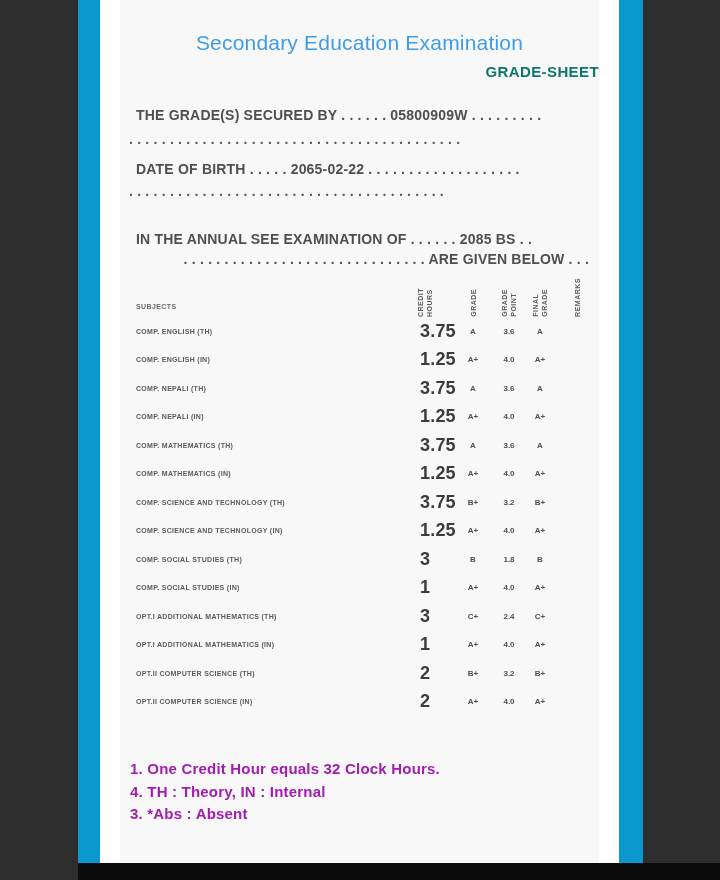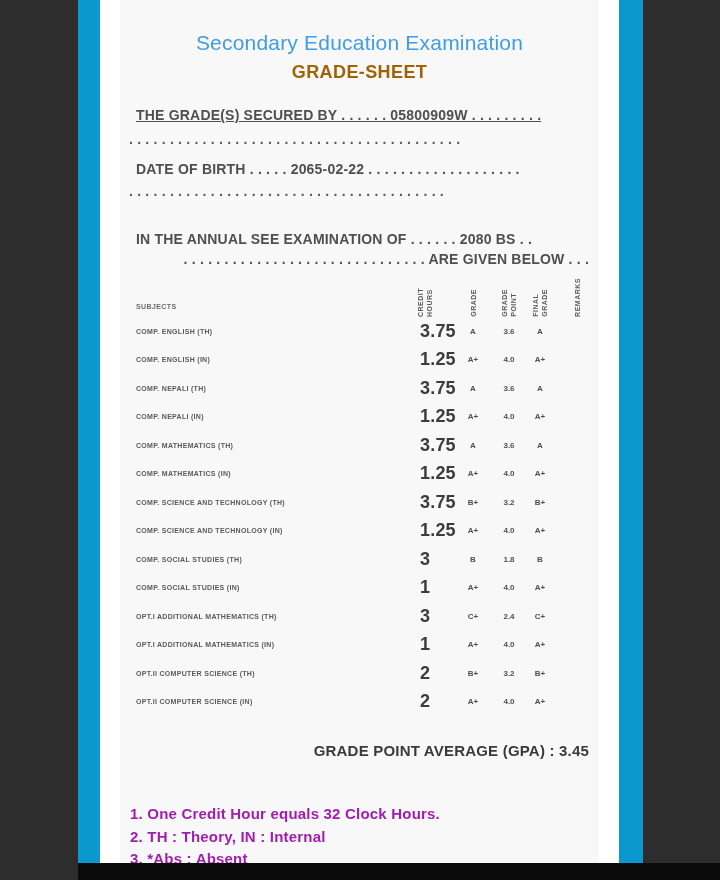--- a/index.html
+++ b/index.html
@@ -30,34 +30,34 @@
     background:#0b0b0b;
   }
 
   
   .title {
     padding-top:30px; text-align:center;
     font-size:21px; line-height:26px; font-weight:500;
     color:#3f9ce6; letter-spacing:0.2px;
   }
   .subtitle {
-    margin-top:5px; text-align:center;
-    font-size:18px; line-height:22px; font-weight:700;
-    color:#a16207; letter-spacing:0.4px;
+    margin-top:5px; text-align:right;
+    font-size:15px; line-height:22px; font-weight:700;
+    color:#0f766e; letter-spacing:0.4px;
   }
 
   
   .stmt {
     font-size:14px; line-height:20px; font-weight:700;
     color:#4f4f4f; letter-spacing:0.2px;
     white-space:nowrap; overflow:hidden;
     padding-left:16px;
   }
   .stmt.dots { padding-left:9px; color:#5a5a5a; }
-  .stmt.first { margin-top:22px;text-decoration:underline; }
+  .stmt.first { margin-top:22px; }
   .stmt.dots1 { margin-top:4px; }
   .stmt.dob   { margin-top:10px; }
   .stmt.dots2 { margin-top:2px; }
   .stmt.exam  { margin-top:28px; }
   .stmt.examcont { padding-left:0; padding-right:10px; text-align:right; }
 
   
   .thead {
     margin-top:16px; height:32px;
     display:flex; align-items:flex-end;
@@ -119,21 +119,21 @@
 
         <div class="title">Secondary Education Examination</div>
         <div class="subtitle">GRADE-SHEET</div>
 
         <div class="stmt first">THE GRADE(S) SECURED BY . . . . . . 05800909W . . . . . . . . .</div>
         <div class="stmt dots dots1">. . . . . . . . . . . . . . . . . . . . . . . . . . . . . . . . . . . . . . . . .</div>
 
         <div class="stmt dob">DATE OF BIRTH . . . . . 2065-02-22 . . . . . . . . . . . . . . . . . . .</div>
         <div class="stmt dots dots2">. . . . . . . . . . . . . . . . . . . . . . . . . . . . . . . . . . . . . . .</div>
 
-        <div class="stmt exam">IN THE ANNUAL SEE EXAMINATION OF . . . . . . 2080 BS . .</div>
+        <div class="stmt exam">IN THE ANNUAL SEE EXAMINATION OF . . . . . . 2085 BS . .</div>
         <div class="stmt examcont">. . . . . . . . . . . . . . . . . . . . . . . . . . . . . . ARE GIVEN BELOW . . .</div>
 
         <div class="thead">
           <div class="col-subject subjects-head">SUBJECTS</div>
           <div class="col-credit vcell">
               <span class="vtext">CREDIT
 HOURS</span>
             </div>
           <div class="col-grade vcell">
               <span class="vtext">GRADE</span>
@@ -272,25 +272,24 @@
   <div class="trow">
     <div class="col-subject cell-subject">OPT.II COMPUTER SCIENCE (IN)</div>
     <div class="col-credit cell-credit">2</div>
     <div class="col-grade cell-small">A+</div>
     <div class="col-gpoint cell-small">4.0</div>
     <div class="col-fgrade cell-small">A+</div>
     <div class="col-remarks cell-small"></div>
   </div>
 </div>
 
-        <div class="gpa">GRADE POINT AVERAGE (GPA) : 3.45</div>
 
         <div class="notes">
           <div class="note">1. One Credit Hour equals 32 Clock Hours.</div>
-          <div class="note">2. TH : Theory, IN : Internal</div>
+          <div class="note">4. TH : Theory, IN : Internal</div>
           <div class="note">3. *Abs : Absent</div>
         </div>
 
       </div>
     </div>
   </div>
 
   <div class="bottom-bar"></div>
 </div>
 

